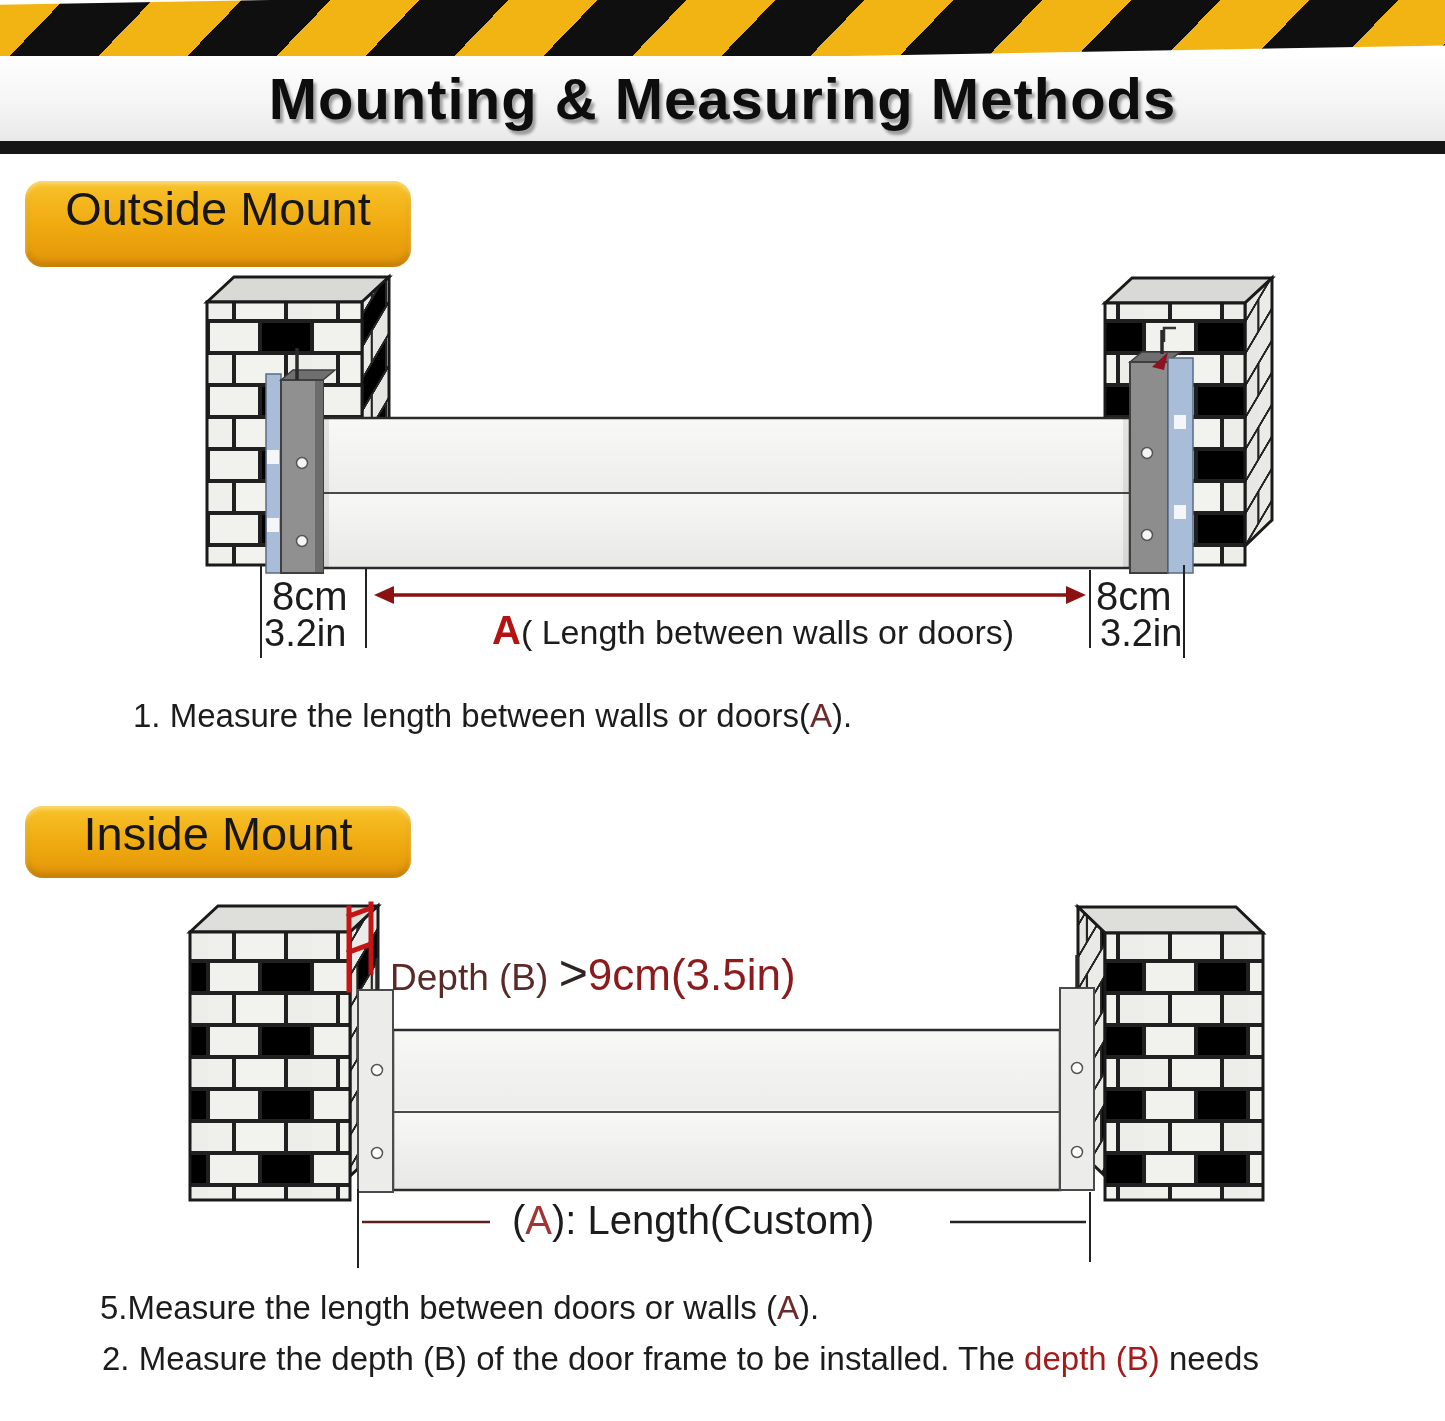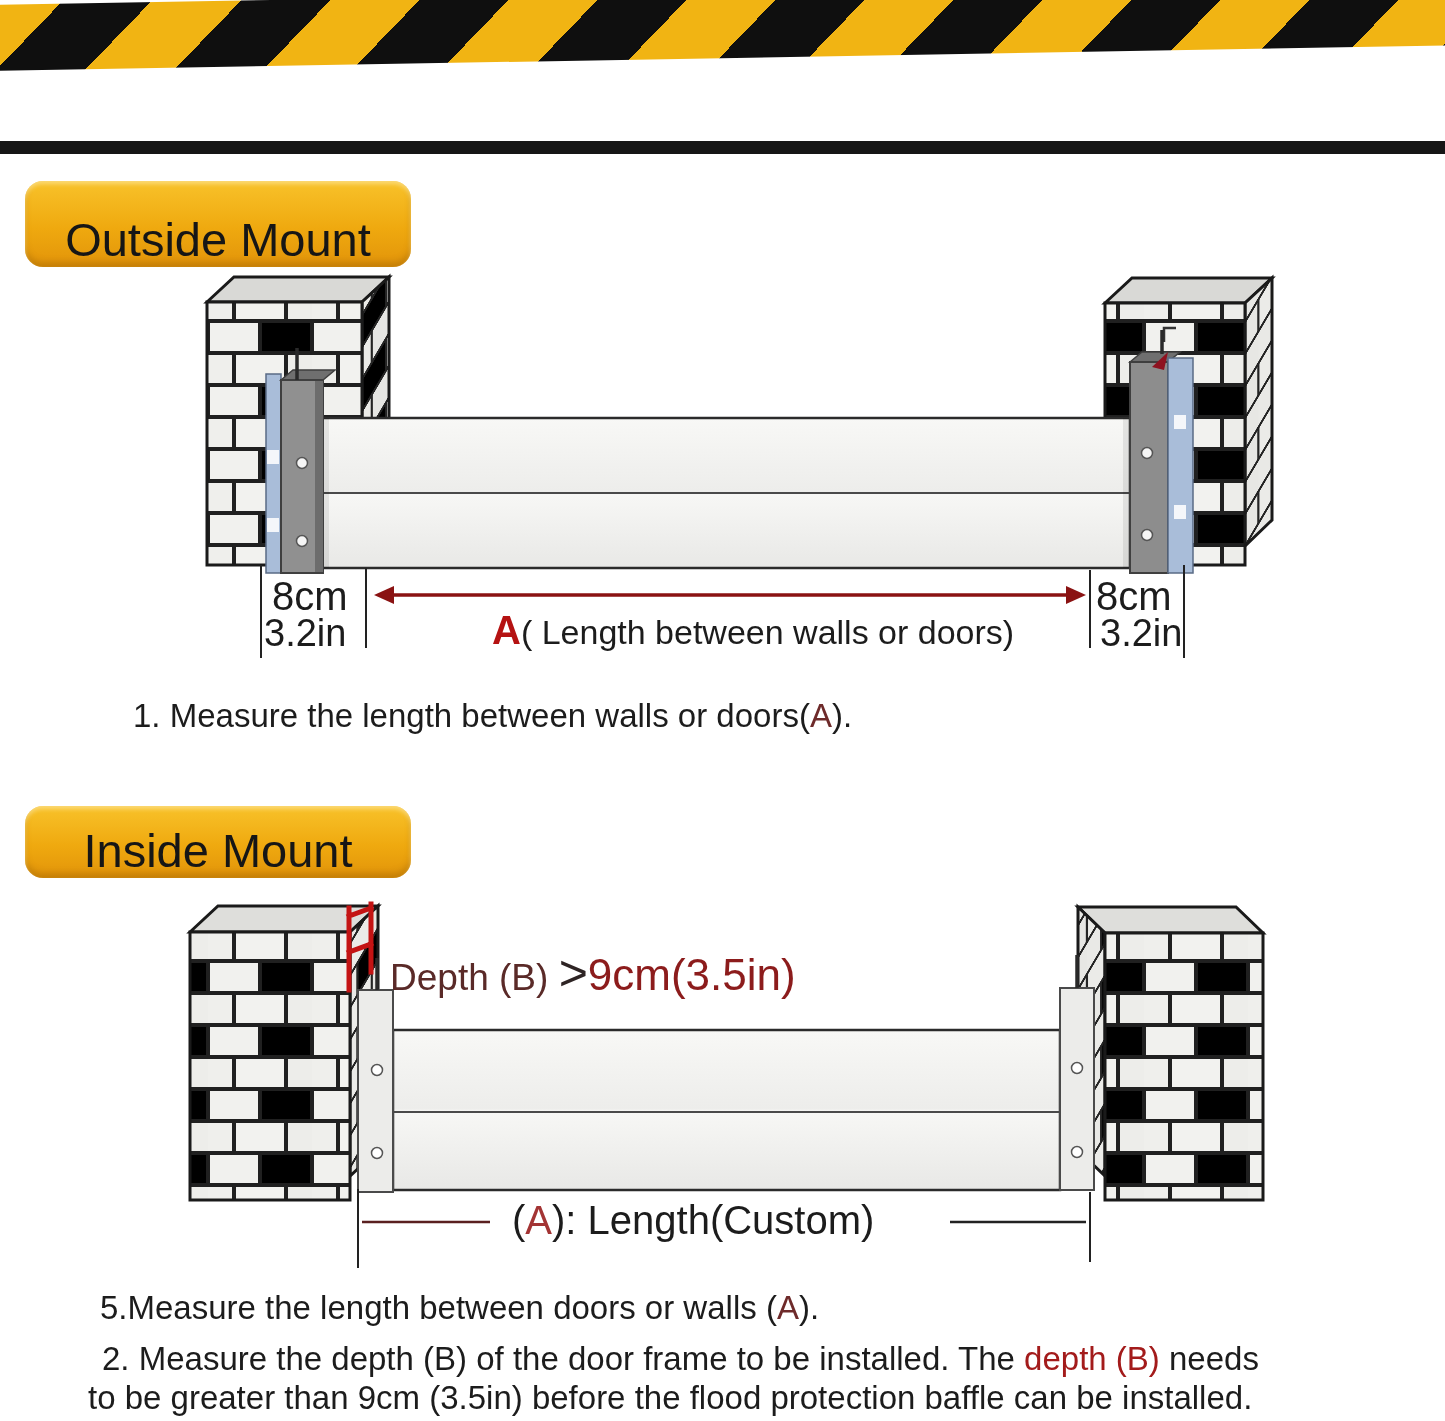--- a/index.html
+++ b/index.html
@@ -15,21 +15,21 @@
   .titleband{left:0;top:56px;width:1445px;height:85px;
     background:linear-gradient(180deg,#fefefe 0%,#f4f4f4 60%,#e9e9e9 100%);
     display:flex;align-items:center;justify-content:center;}
   .title{font-size:58px;font-weight:700;color:#0d0d0d;letter-spacing:1px;
     text-shadow:3px 4px 3px rgba(0,0,0,0.35);}
   .blackbar{left:0;top:141px;width:1445px;height:13px;background:#161616;}
   
   .badge{left:25px;width:386px;height:86px;border-radius:18px;
     background:linear-gradient(180deg,#f8c22a 0%,#efa90f 55%,#e2940a 100%);
     box-shadow:inset 0 3px 4px rgba(255,235,170,.6), inset 0 -5px 6px rgba(140,85,0,.35);
-    display:flex;align-items:flex-end;justify-content:center;}
+    display:flex;align-items:flex-start;justify-content:center;}
   .badge span{font-size:47px;color:#161616;}
   .b-out{top:181px;}
   .b-in{top:806px;height:72px;}
   
   .dim-cm{font-size:40px;text-align:right;}
   .dim-in{font-size:38px;}
   .spanlabel{font-size:34px;}
   .spanlabel .bigA{font-size:40px;font-weight:700;color:#b51212;}
   .step{font-size:33px;}
   .red{color:#a31b1b;}
@@ -41,20 +41,23 @@
   .lenlabel .a{color:#a33434;}
   svg{display:block;}
 </style>
 </head>
 <body>
 
 <div id="canvas">
 
   <div class="abs stripes"></div>
 
+  <div class="abs titleband">
+    <div class="title txt">Mounting &amp; Measuring Methods</div>
+  </div>
   <div class="abs blackbar"></div>
 
   <div class="abs badge b-out">
     <span class="txt">Outside Mount</span>
   </div>
 
   <svg class="abs" style="left:0;top:270px;" width="1445" height="400" viewBox="0 270 1445 400">
     <defs>
       <pattern id="b1" width="104" height="64" patternUnits="userSpaceOnUse">
         <rect width="104" height="64" fill="#202020"></rect>
@@ -229,17 +232,14 @@
   <div class="abs txt lenlabel" style="left:512px;top:1198px;">
     <span>(</span><span class="a">A</span><span>): Length(Custom)</span>
   </div>
 
   <div class="abs txt step" style="left:100px;top:1289px;">
     <span>5.Measure the length between doors or walls (</span><span class="maroon">A</span><span>).</span>
   </div>
   <div class="abs txt step" style="left:102px;top:1340px;">
     <span>2. Measure the depth (B) of the door frame to be installed. The </span><span class="red">depth (B)</span><span> needs</span>
   </div>
-  <div class="abs txt step" style="left:88px;top:1379px;">
-    <span>to be greater than 9cm (3.5in) before the flood protection baffle can be installed.</span>
-  </div>
 
 </div>
 
 </body></html>

